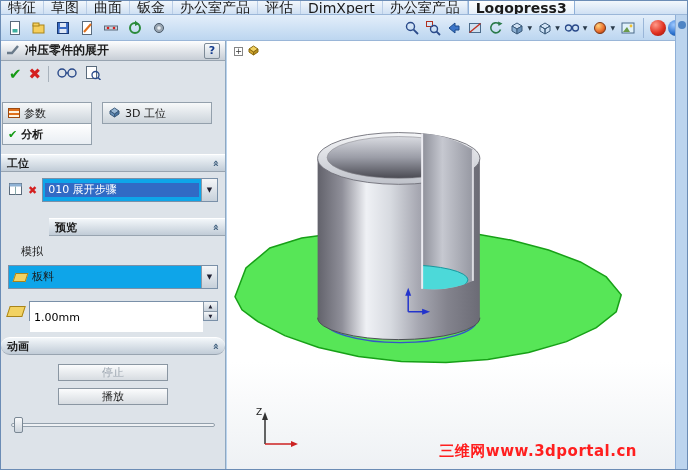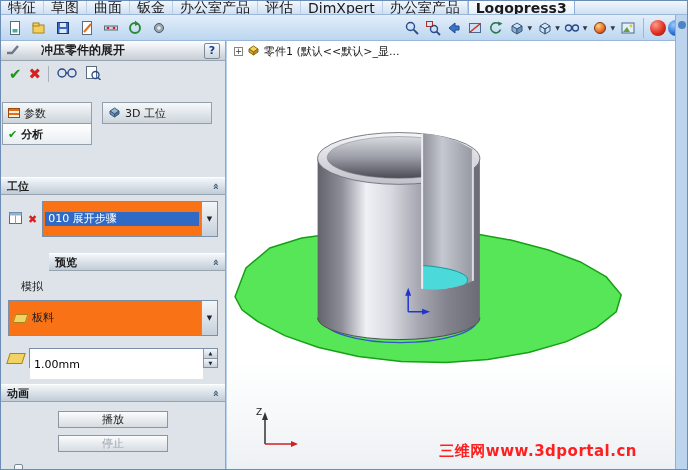--- a/index.html
+++ b/index.html
@@ -37,21 +37,21 @@
     position:absolute; top:14px; right:0; bottom:0; width:12px;
     background:#bcd4ee; border-left:1px solid #8fb0d8;
   }
   .task-strip .dot { width:8px; height:8px; border-radius:50%; background:#4f84c4; margin:6px auto 0; }
   
   .panel {
     position:absolute; top:40px; left:0; bottom:0; width:225px;
     background:#dde3e9; border-right:1px solid #8fa8c0;
   }
   .panel-title {
-    height:20px; display:flex; align-items:center; gap:21px; padding:0 5px;
+    height:20px; display:flex; align-items:center; gap:5px; padding:0 5px;
     background:linear-gradient(#fdfdfe,#c7ced6); border-bottom:1px solid #98a4b0;
     font-weight:bold; font-size:12px;
   }
   .help-btn {
     width:16px; height:16px; display:flex; align-items:center; justify-content:center;
     background:linear-gradient(#f8fafc,#ccd4dc); border:1px solid #7d8a97; border-radius:2px;
     font-weight:bold; color:#123a8c; font-size:11px;
   }
   .actions { height:26px; display:flex; align-items:center; gap:7px; padding:0 8px; }
   .ok-glyph { color:#159a15; font-size:15px; font-weight:bold; line-height:1; }
@@ -72,26 +72,26 @@
     width:12px; height:10px; background:#eafaf4; border:1px solid #1f8f72;
     background-image:linear-gradient(#58b89e 1px,transparent 1px),linear-gradient(90deg,#58b89e 1px,transparent 1px);
     background-size:4px 4px;
   }
   .sec {
     display:flex; align-items:center; height:18px; padding:0 6px;
     background:linear-gradient(#f3f7fa,#c1ccd7); border-top:1px solid #ffffff;
     border-bottom:1px solid #98a4b0; font-weight:bold;
   }
   .sec .chev { margin-left:auto; display:inline-block; transform:rotate(-90deg); color:#40607e; font-size:11px; font-weight:bold; }
-  .sec-station { margin-top:32px;gap:32px; }
+  .sec-station { margin-top:9px;gap:32px; }
   .sec-preview { margin-top:16px;margin-left:48px; }
-  .sec-anim { margin-top:16px; }
+  .sec-anim { margin-top:16px;border-radius:9px; }
   .row { display:flex; align-items:center; gap:5px; padding:6px 7px 0; }
   .combo {
-    flex:1; height:36px; background:#f97316; border:1px solid #7a90a8;
+    flex:1; height:24px; background:#0ea5e9; border:1px solid #7a90a8;
     display:flex; align-items:center; overflow:hidden;
   }
   .combo-value { flex:1; margin:2px; padding:0 3px; line-height:14px; white-space:nowrap; }
   .combo-value.selected { background:#316ac5; color:#fff; }
   .combo-btn {
     width:16px; align-self:stretch; display:flex; align-items:center; justify-content:center;
     background:linear-gradient(#f4f6f8,#c6d0da); border-left:1px solid #8a98a6; font-size:7px; color:#223;
   }
   .label-row { padding:8px 20px 0; }
   .cb-row { display:flex; align-items:center; gap:5px; padding:10px 9px 0; }
@@ -376,22 +376,22 @@
           <span class="spin">▼</span>
         </div>
       </div>
     </div>
 
     <div class="sec sec-anim">
       <span>动画</span>
       <span class="chev">»</span>
     </div>
     <div class="btn-col">
+      <div class="btn disabled">停止</div>
       <div class="btn">播放</div>
-      <div class="btn disabled">停止</div>
     </div>
     <div class="slider">
       <div class="slider-track"></div>
       <div class="slider-thumb"></div>
     </div>
   </div>
 
   <div class="viewport">
 
     <svg class="model-svg" viewBox="0 0 450 430">
@@ -455,21 +455,20 @@
 
     <div class="tree-row">
       <span class="expander">+</span>
       <span>
         <svg width="13" height="12">
             <polygon points="2,5 6.5,2 11,5 6.5,8" fill="#f2d262" stroke="#8a6a10"></polygon>
             <polygon points="2,5 6.5,8 6.5,11 2,8" fill="#d4a830" stroke="#8a6a10"></polygon>
             <polygon points="11,5 6.5,8 6.5,11 11,8" fill="#b8901e" stroke="#8a6a10"></polygon>
           </svg>
       </span>
-      <span>零件1 (默认&lt;&lt;默认&gt;_显...</span>
     </div>
 
     <div class="triad-corner">
       <svg width="44" height="42">
         <text x="1" y="9" font-size="9" fill="#222"><tspan>Z</tspan></text>
         <line x1="10" y1="38" x2="10" y2="12" stroke="#333" stroke-width="1.5"></line>
         <polygon points="7,14 13,14 10,6" fill="#333"></polygon>
         <line x1="10" y1="38" x2="38" y2="38" stroke="#cc2222" stroke-width="1.5"></line>
         <polygon points="36,35 36,41 43,38" fill="#cc2222"></polygon>
       </svg>

